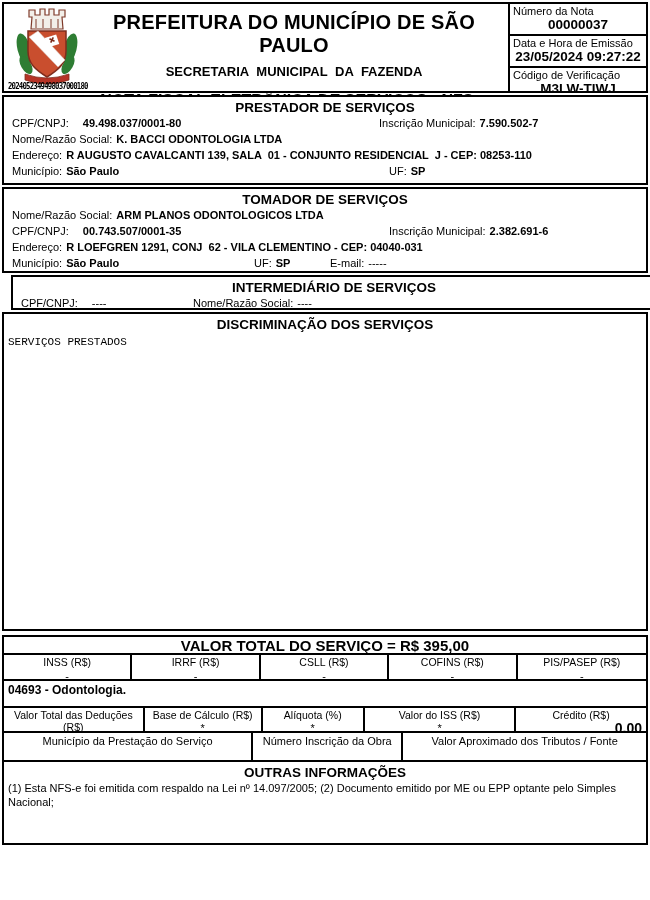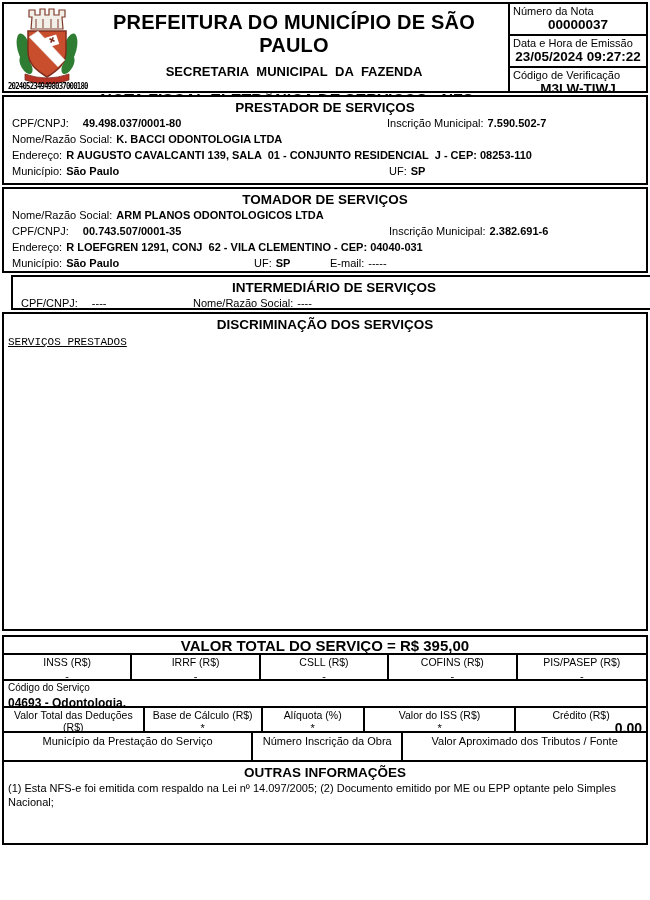--- a/index.html
+++ b/index.html
@@ -43,21 +43,21 @@
     position: absolute; left: 4px; bottom: 0px;
     font-family: "DejaVu Sans Mono", monospace;
     font-size: 9px; font-weight: bold; letter-spacing: -1px;
     transform: scaleX(0.82); transform-origin: left bottom;
   }
   .logo { position: absolute; left: 12px; top: 3px; }
 
   
   .mono-content {
     font-family: "Liberation Mono", "DejaVu Sans Mono", monospace;
-    font-size: 11px; padding: 4px 4px 0 4px; white-space: pre-wrap; text-decoration: underline;
+    font-size: 11px; padding: 4px 4px 0 4px; white-space: pre-wrap;
   }
 
   
   .valor-total-line { text-align: center; font-weight: bold; font-size: 15px; line-height: 16px; padding-top: 1px; }
 
   
   .ftable { display: flex; height: 100%; }
   .fcell { border-right: 2px solid #000; }
   .fcell:last-child { border-right: none; }
   .fcell .clabel { font-size: 10.5px; text-align: center; padding-top: 1px; line-height: 12px; }
@@ -131,21 +131,21 @@
       </div>
     </div>
 
     <div class="barcode-num">2024052349498037000180</div>
   </div>
 
   <div class="box" style="top:95px; height:90px;">
     <div class="sec-title">PRESTADOR DE SERVIÇOS</div>
     <div class="row">
       <span class="lbl">CPF/CNPJ:</span><span class="gap"></span><span class="val">49.498.037/0001-80</span>
-      <span class="abs" style="left:383px;">
+      <span class="abs" style="left:375px;">
         <span class="lbl">Inscrição Municipal:</span><span class="gap-sm"></span><span class="val">7.590.502-7</span>
       </span>
     </div>
     <div class="row">
       <span class="lbl">Nome/Razão Social:</span><span class="gap-sm"></span><span class="val">K. BACCI ODONTOLOGIA LTDA</span>
     </div>
     <div class="row">
       <span class="lbl">Endereço:</span><span class="gap-sm"></span><span class="val">R AUGUSTO CAVALCANTI 139, SALA  01 - CONJUNTO RESIDENCIAL  J - CEP: 08253-110</span>
     </div>
     <div class="row">
@@ -219,21 +219,20 @@
         <div class="cvalue">-</div>
       </div>
       <div class="fcell">
         <div class="clabel">PIS/PASEP (R$)</div>
         <div class="cvalue">-</div>
       </div>
     </div>
   </div>
 
   <div class="box" style="top:679px; height:29px;">
-    <div class="cod-label">Código do Serviço</div>
     <div class="cod-value">04693 - Odontologia.</div>
   </div>
 
   <div class="box" style="top:706px; height:35px;">
     <div class="ftable ded">
       <div class="fcell num d0">
         <div class="clabel">Valor Total das Deduções (R$)</div>
         <div class="cvalue">0,00</div>
       </div>
       <div class="fcell d1">

